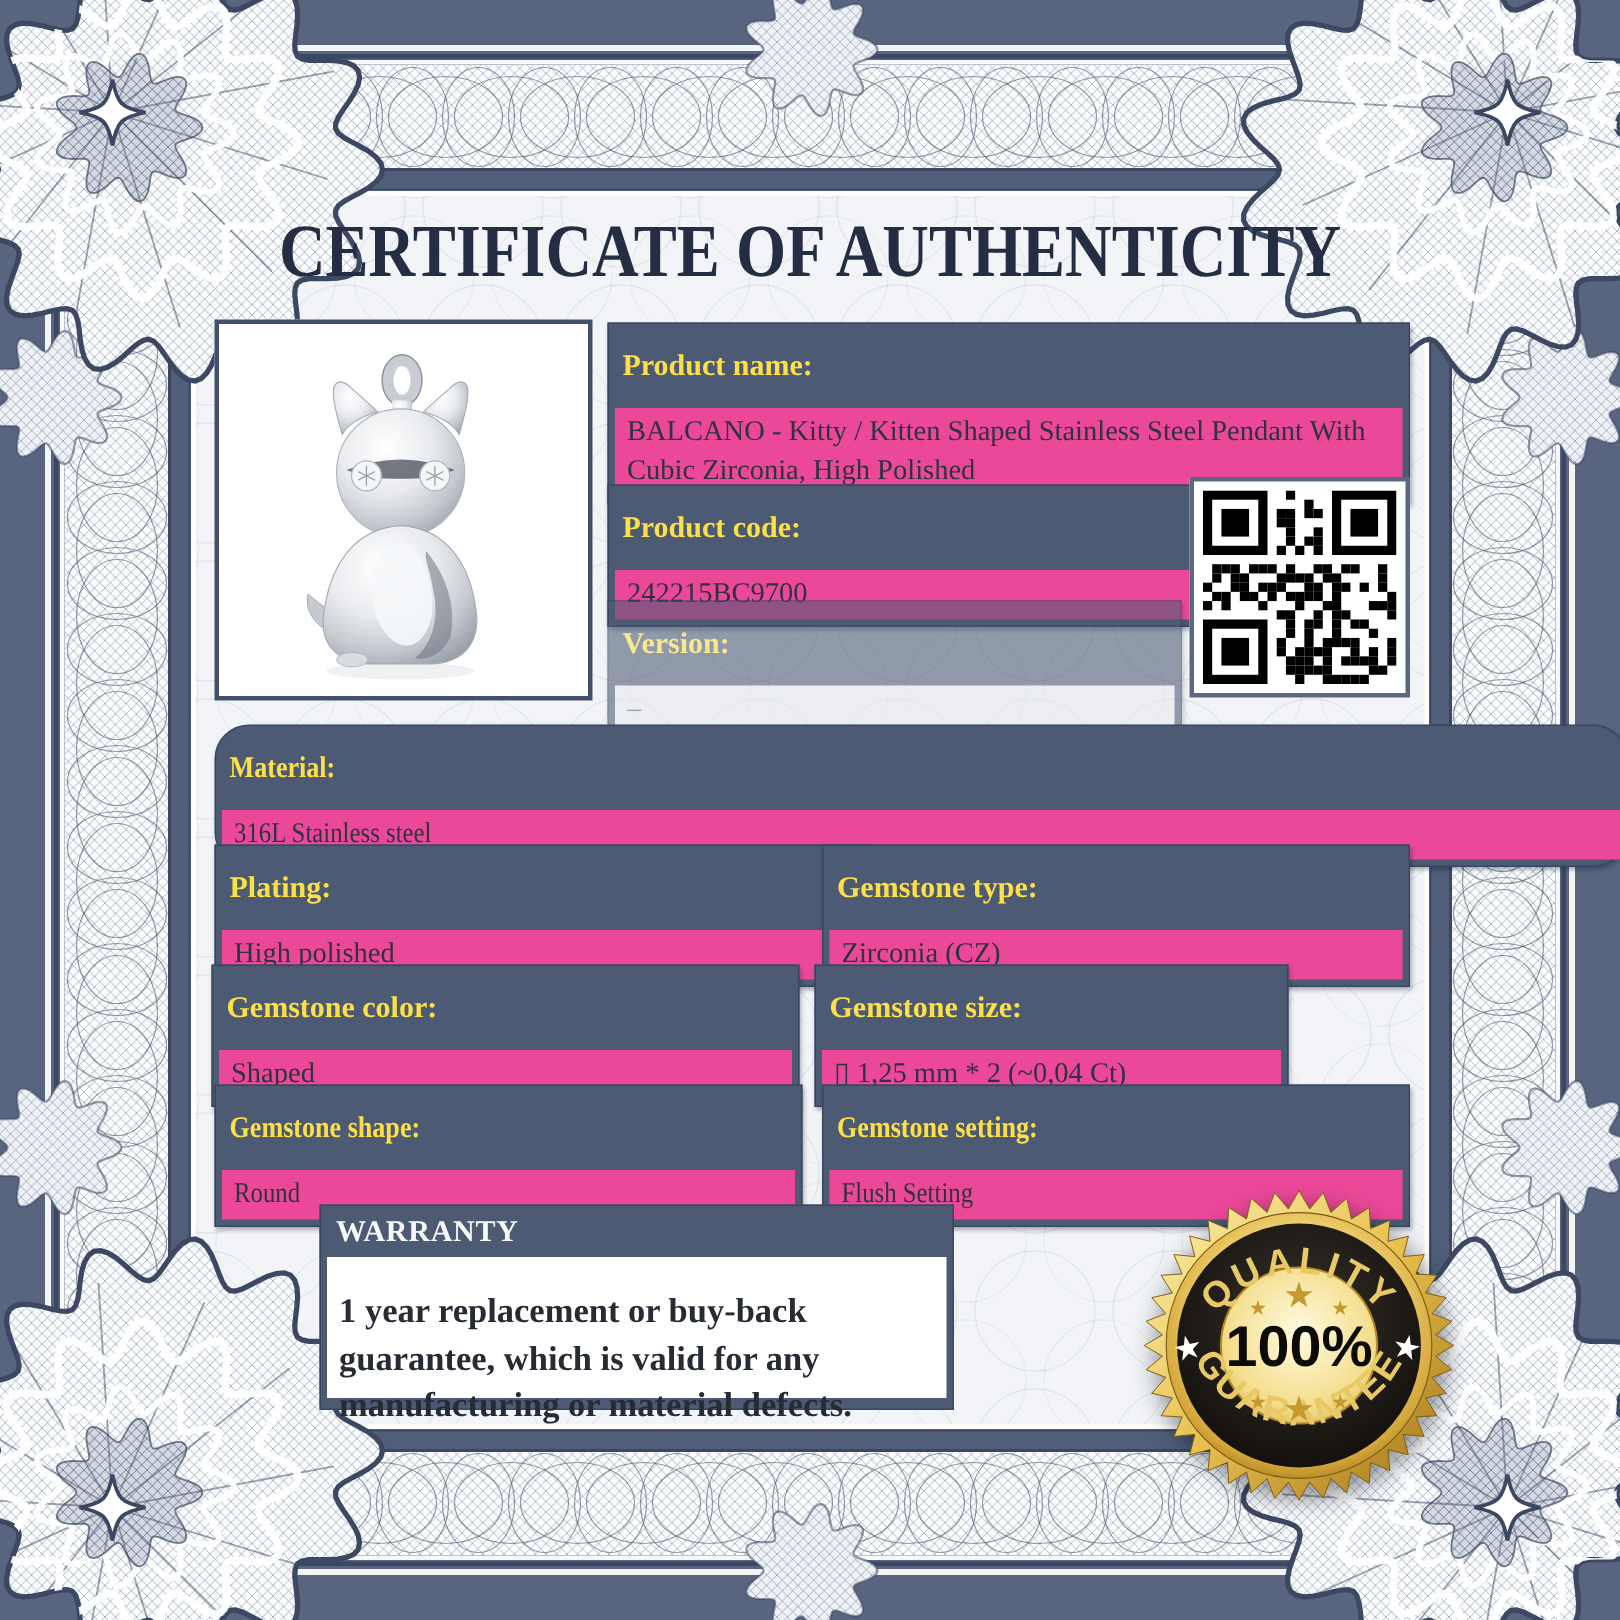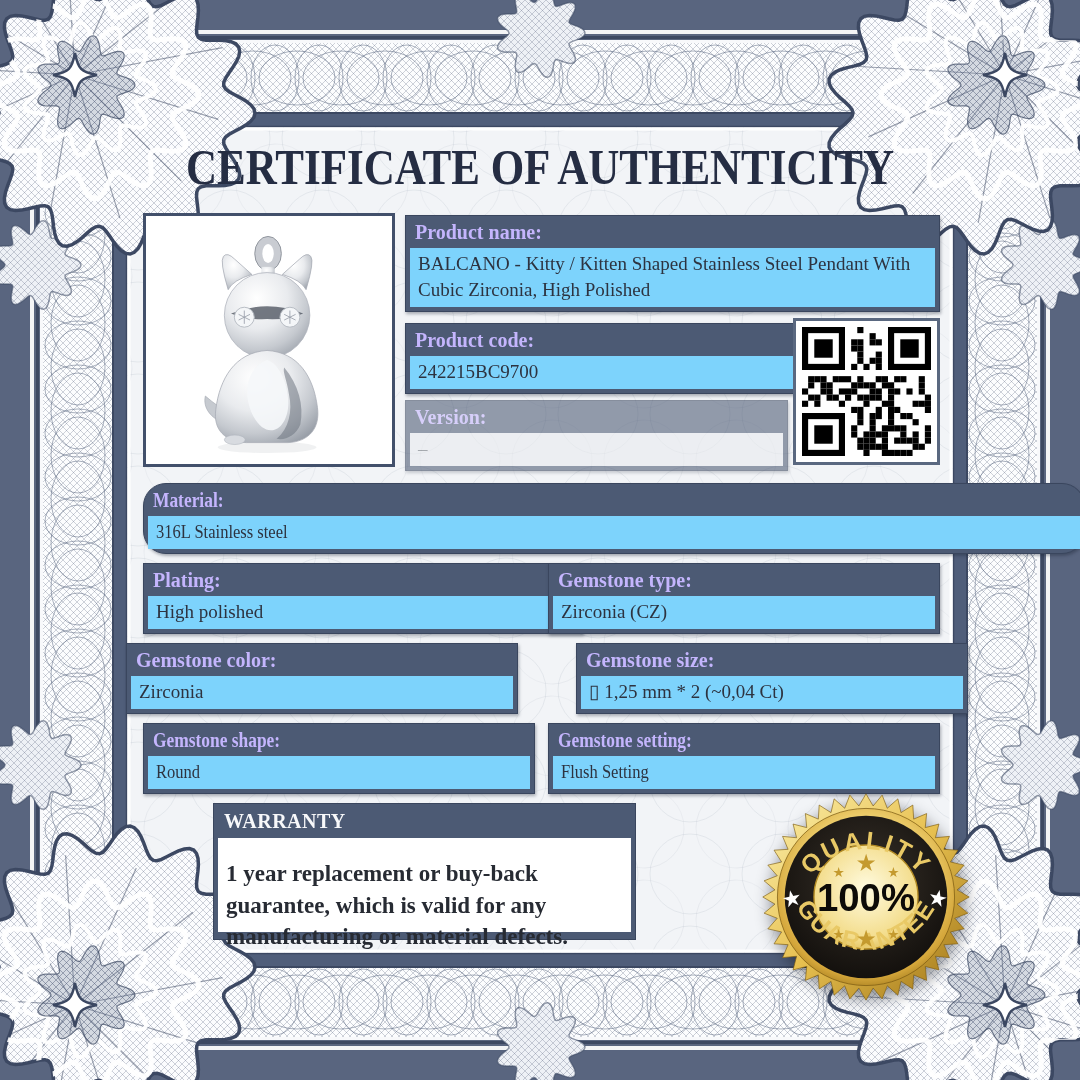--- a/index.html
+++ b/index.html
@@ -7,32 +7,32 @@
         font-family:"Liberation Serif",serif;}
   .bg{position:absolute;left:0;top:0;z-index:0;}
   .title{position:absolute;left:0;right:0;top:140px;text-align:center;z-index:2;
          font:700 50px/1.1 "Liberation Serif",serif;color:#252d43;
          transform:scaleX(.86);transform-origin:50% 50%;letter-spacing:0;white-space:nowrap;}
   .photo{position:absolute;left:143px;top:213px;width:252px;height:254px;z-index:2;
          background:#fff;border:3px solid #42506b;box-sizing:border-box;
          display:flex;align-items:center;justify-content:center;}
   .field{position:absolute;z-index:2;background:#4c5a74;padding:0 4px 4px;box-sizing:border-box;
          box-shadow:1px 2px 3px rgba(25,33,52,.35);border:1px solid #3a465e;}
-  .field .label{display:block;font:700 20px/32px "Liberation Serif",serif;color:#c4b5fd;padding:0 5px;}
-  .field .value{display:block;background:#7dd3fc;font:400 19px/26px "Liberation Serif",serif;
+  .field .label{display:block;font:700 20px/32px "Liberation Serif",serif;color:#fde047;padding:12px 5px;}
+  .field .value{display:block;background:#ec4899;font:400 19px/26px "Liberation Serif",serif;
                 color:#2d3340;padding:3px 8px 4px;min-height:26px;}
   .f-name{left:405px;top:215px;width:535px;}
   .f-code{left:405px;top:323px;width:427px;}
   .f-version{left:405px;top:400px;width:383px;opacity:.58;}
   .f-version .value{background:#e9ebef;color:#6b7077;}
   .f-material{left:143px;top:483px;width:942px;border-radius:23px;}
   .f-plating{left:143px;top:563px;width:440px;}
   .f-gtype{left:548px;top:563px;width:392px;}
-  .f-gcolor{left:126px;top:643px;width:392px;}
-  .f-gsize{left:576px;top:643px;width:392px;}
+  .f-gcolor{left:141px;top:643px;width:392px;}
+  .f-gsize{left:543px;top:643px;width:316px;}
   .f-gshape{left:143px;top:723px;width:392px;}
   .f-gsetting{left:548px;top:723px;width:392px;}
   .narrow-txt{display:inline-block;transform:scaleX(.87);transform-origin:0 60%;white-space:nowrap;}
   .qr{position:absolute;left:793px;top:318px;width:147px;height:147px;z-index:2;
       background:#fff;border:3px solid #5a6880;box-sizing:border-box;padding:6px;}
   .qr svg{display:block;width:100%;height:100%;}
   .warranty{position:absolute;left:213px;top:803px;width:423px;height:137px;z-index:2;
             background:#4c5a74;padding:0 4px 4px;box-sizing:border-box;border:1px solid #3a465e;}
   .warranty .label{display:block;font:700 20px/34px "Liberation Serif",serif;color:#f7f8fa;
                    padding:0 6px;letter-spacing:.5px;}
@@ -605,21 +605,21 @@
   <div class="field f-plating">
     <span class="label">Plating:</span>
     <span class="value">High polished</span>
   </div>
   <div class="field f-gtype">
     <span class="label">Gemstone type:</span>
     <span class="value">Zirconia (CZ)</span>
   </div>
   <div class="field f-gcolor">
     <span class="label">Gemstone color:</span>
-    <span class="value">Zirconia</span>
+    <span class="value">Shaped</span>
   </div>
   <div class="field f-gsize">
     <span class="label">Gemstone size:</span>
     <span class="value">▯ 1,25 mm * 2 (~0,04 Ct)</span>
   </div>
   <div class="field f-gshape">
     <span class="label"><span class="narrow-txt">Gemstone shape:</span></span>
     <span class="value"><span class="narrow-txt">Round</span></span>
   </div>
   <div class="field f-gsetting">

